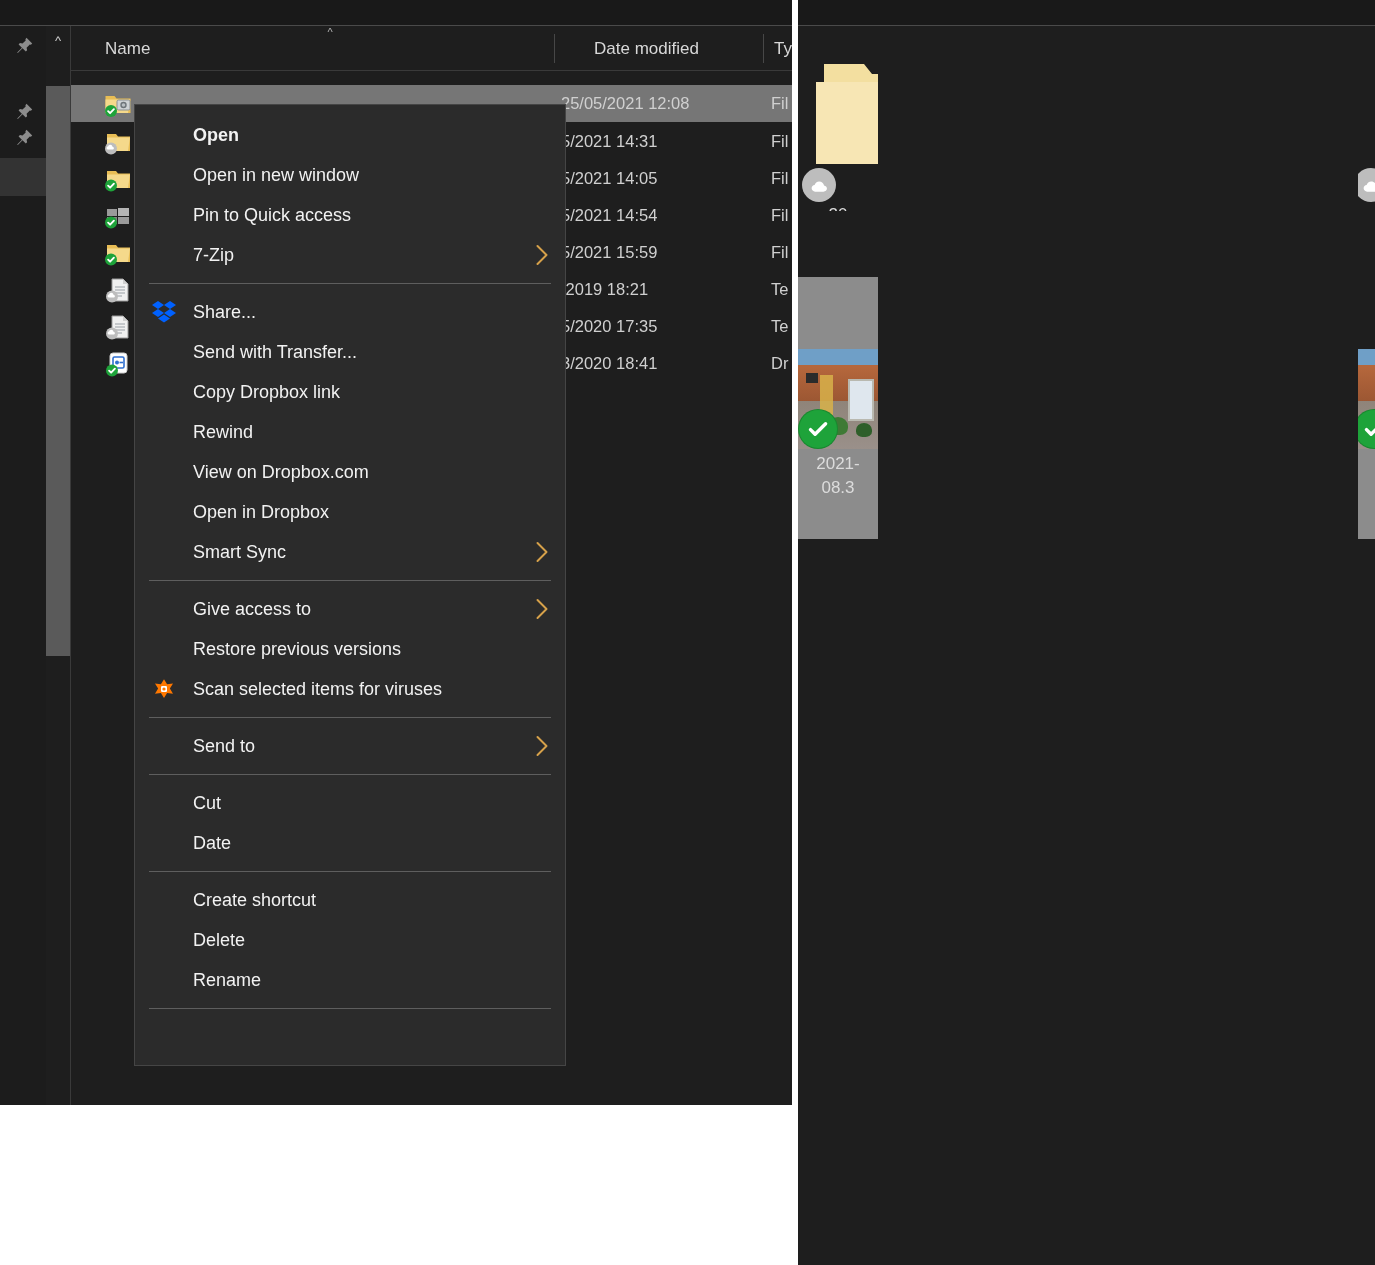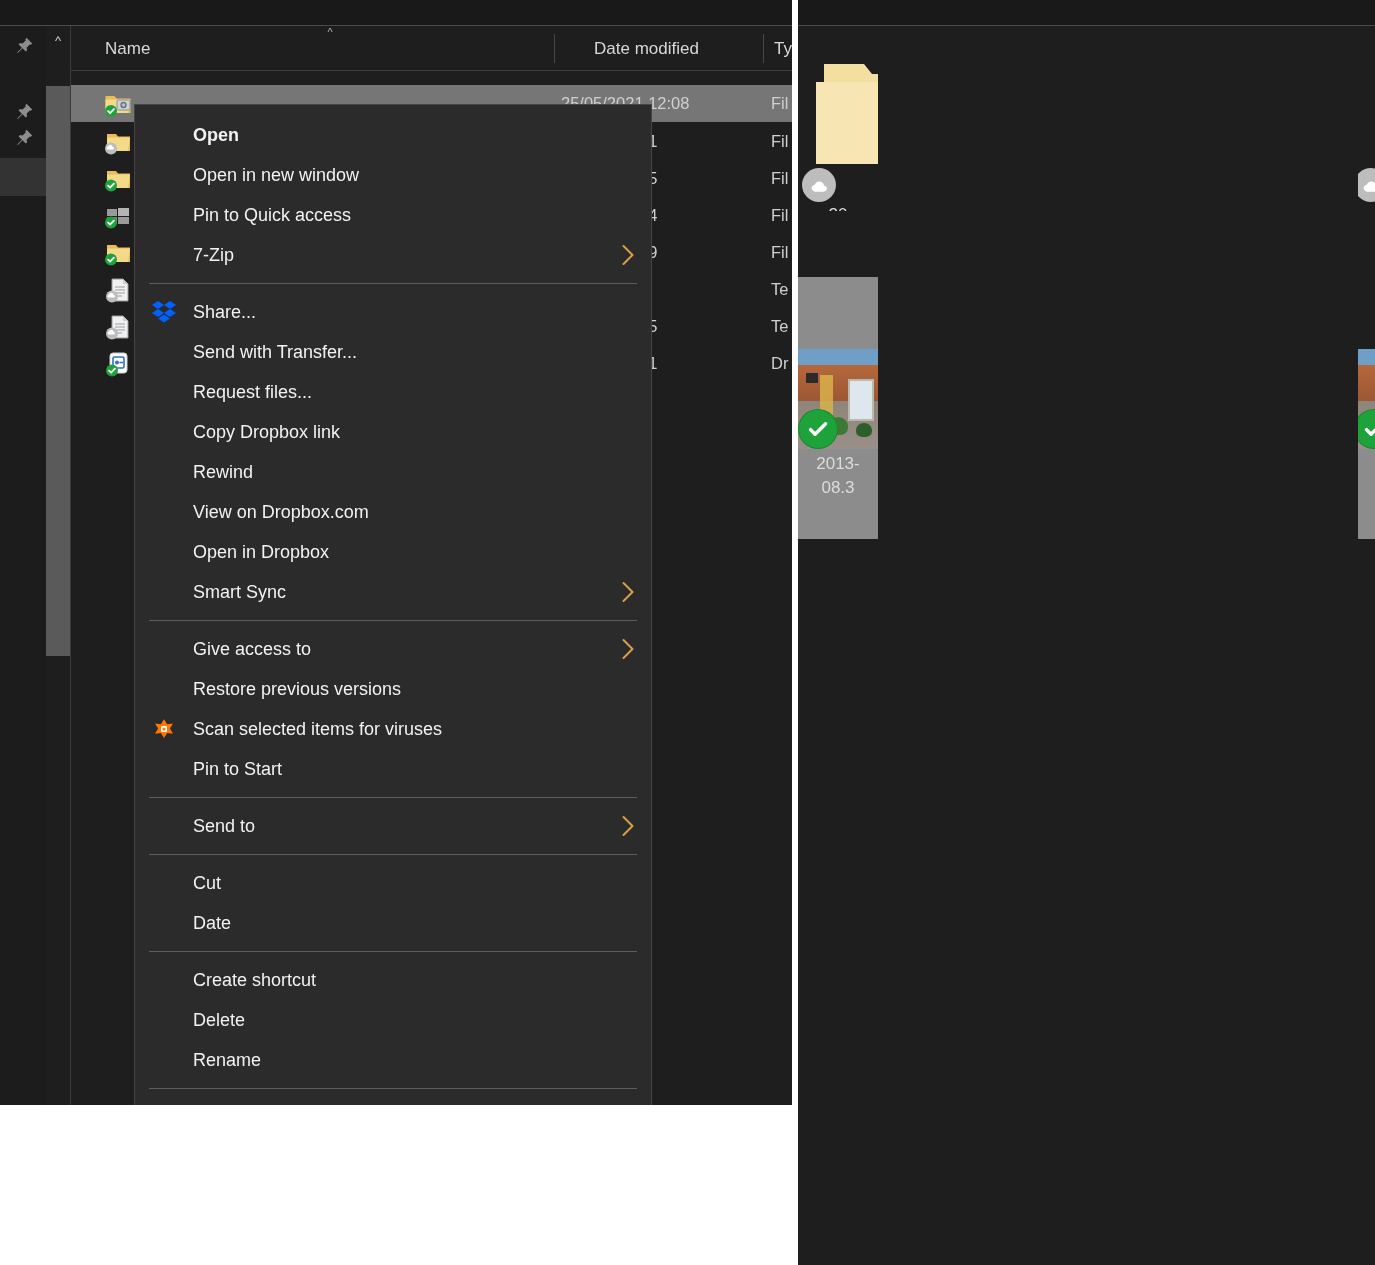--- a/index.html
+++ b/index.html
@@ -158,21 +158,21 @@
     width: 14px; height: 22px;
   }
   .ctx-arrow svg { width: 14px; height: 22px; display: block; }
   .ctx-icon {
     position: absolute; left: 16px; top: 50%; transform: translateY(-50%);
     width: 26px; height: 26px;
     display: flex; align-items: center; justify-content: center;
   }
   .ctx-icon svg { display: block; }
 
-  #menu-left { left: 134px; top: 104px; width: 518px; padding: 10px 0 8px 0; }
+  #menu-left { left: 134px; top: 104px; width: 432px; padding: 10px 0 8px 0; }
 </style>
 </head>
 <body>
 
 <div id="root">
 
   <div id="left-panel">
 
     <div class="explorer-topbar"></div>
 
@@ -364,23 +364,20 @@
               <path d="M24 12l-6-4-6 4 6 4z" fill="#0061ff"></path>
               <path d="M6 17.4l6-4 6 4-6 4z" fill="#0061ff"></path>
             </svg>
           </span>
           <span class="label">Share...</span>
         </div>
         <div class="ctx-item">
           <span class="label">Send with Transfer...</span>
         </div>
         <div class="ctx-item">
-          <span class="label">Request files...</span>
-        </div>
-        <div class="ctx-item">
           <span class="label">Copy Dropbox link</span>
         </div>
         <div class="ctx-item">
           <span class="label">Rewind</span>
         </div>
         <div class="ctx-item">
           <span class="label">View on Dropbox.com</span>
         </div>
         <div class="ctx-item">
           <span class="label">Open in Dropbox</span>
@@ -407,23 +404,20 @@
         </div>
         <div class="ctx-item">
           <span class="ctx-icon">
             <svg width="22" height="22" viewBox="0 0 22 22">
               <path d="M11 1.2l3.1 5.1 5.9-.8-3.1 5.1 3.1 5.1-5.9-.8L11 20l-3.1-5.1-5.9.8 3.1-5.1L2 5.5l5.9.8z" fill="#ff7800"></path>
               <rect x="8" y="8" width="6" height="6" rx="1.2" fill="#ffffff"></rect>
               <circle cx="11" cy="11" r="1.6" fill="#ff7800"></circle>
             </svg>
           </span>
           <span class="label">Scan selected items for viruses</span>
-        </div>
-        <div class="ctx-item">
-          <span class="label">Pin to Start</span>
         </div>
         <div class="ctx-sep"></div>
         <div class="ctx-item">
           <span class="label">Send to</span>
           <span class="ctx-arrow">
             <svg viewBox="0 0 14 22">
               <path d="M2.5 2l9 9-9 9" stroke="#d6a14a" stroke-width="2" fill="none" stroke-linecap="round" stroke-linejoin="round"></path>
             </svg>
           </span>
         </div>
@@ -475,21 +469,21 @@
         <div class="photo-win" style="left:8px; top:24px; width:12px; height:10px; background:#2b2b2b; border-color:#2b2b2b;"></div>
         <div class="photo-trellis" style="left:22px; top:26px; width:13px; height:40px; opacity:0.85;"></div>
         <div class="photo-plant" style="left:30px; top:68px; width:20px; height:18px;"></div>
         <div class="photo-plant" style="left:58px; top:74px; width:16px; height:14px; background:#2e5f2a;"></div>
       </div>
       <div class="badge-check" style="left:1px; top:61px;">
         <svg viewBox="0 0 24 24">
             <path d="M4.5 12.6l4.6 4.7L19.6 6.8" stroke="#fff" stroke-width="3.4" fill="none" stroke-linecap="round" stroke-linejoin="round"></path>
           </svg>
       </div>
-      <div class="thumb-label" style="top:104px;">2013-</div>
+      <div class="thumb-label" style="top:104px;">2021-</div>
       <div class="thumb-label" style="top:128px;">08.3</div>
     </div>
 
     <div class="thumb-tile" style="left:560px; top:27px; width:20px; height:250px; background:#1e1e1e;">
       <div class="badge-cloud" style="left:-4px; top:141px;">
         <svg viewBox="0 0 24 24">
             <path d="M7 19c-2.2 0-4-1.7-4-3.8 0-1.9 1.5-3.5 3.4-3.7C7 9 9.1 7.3 11.7 7.3c2.8 0 5.1 2 5.5 4.6 1.9.3 3.3 1.8 3.3 3.6 0 2-1.8 3.5-4 3.5z" fill="#ffffff"></path>
           </svg>
       </div>
     </div>

